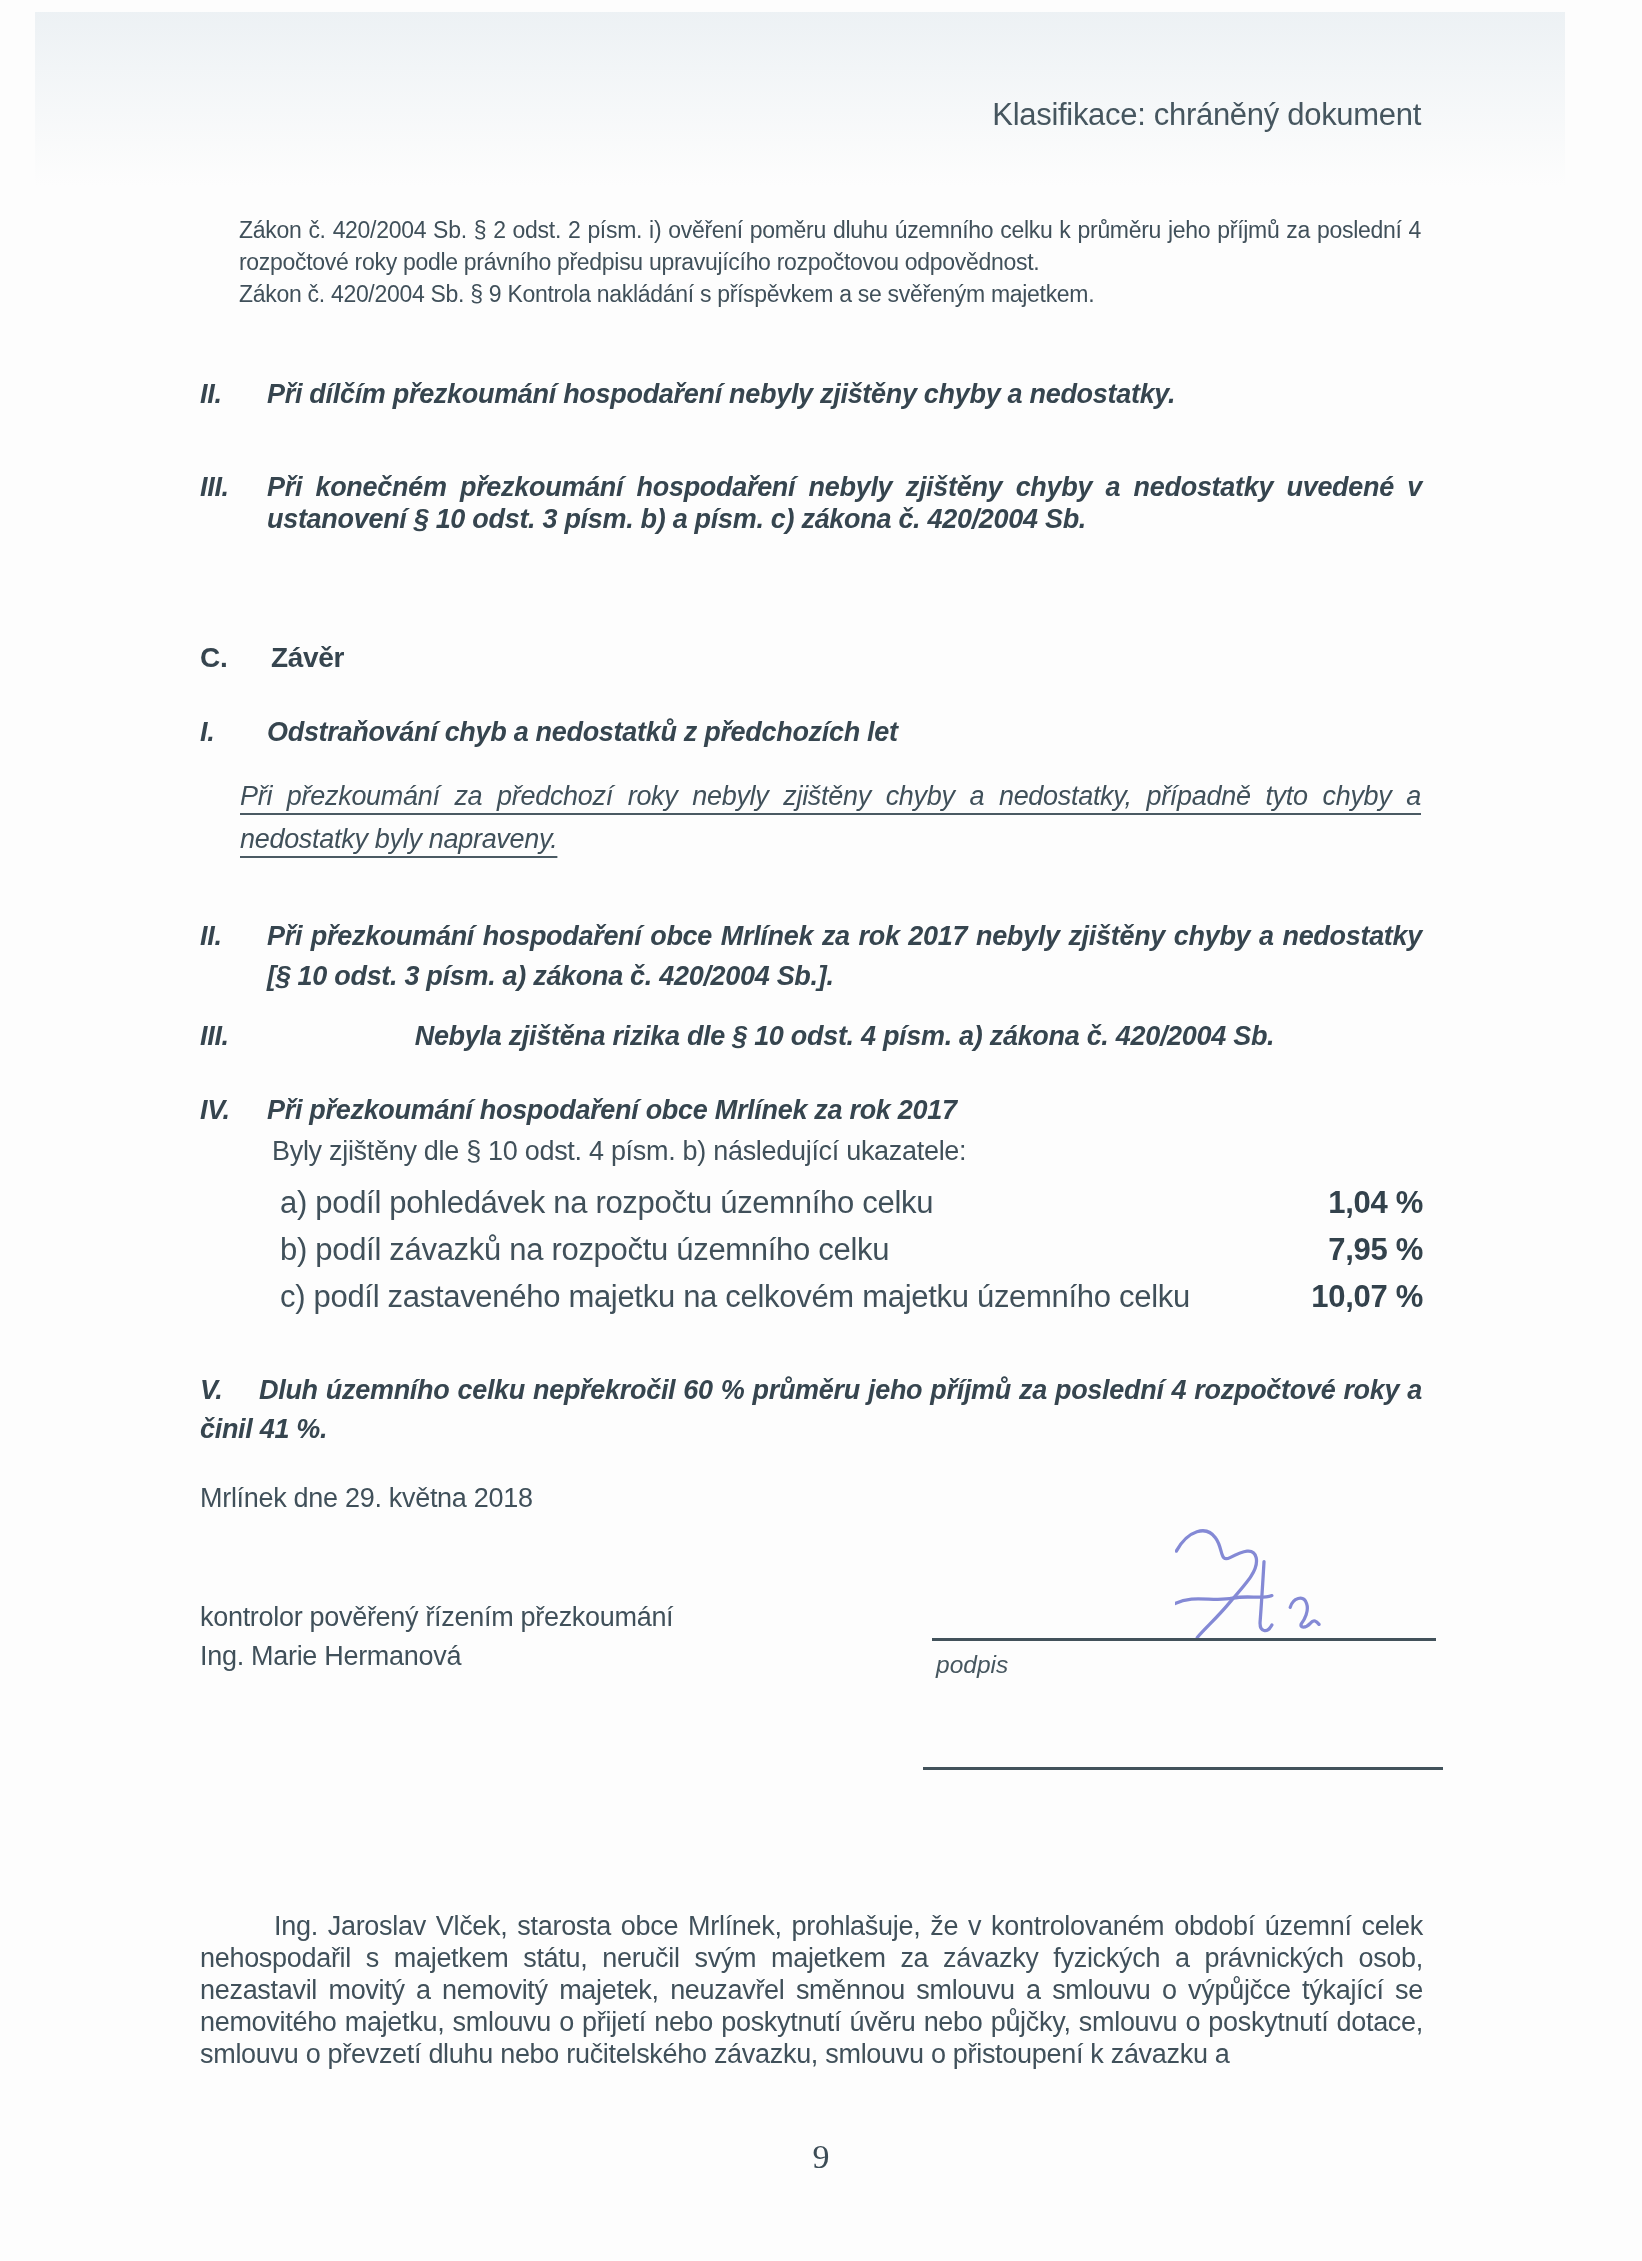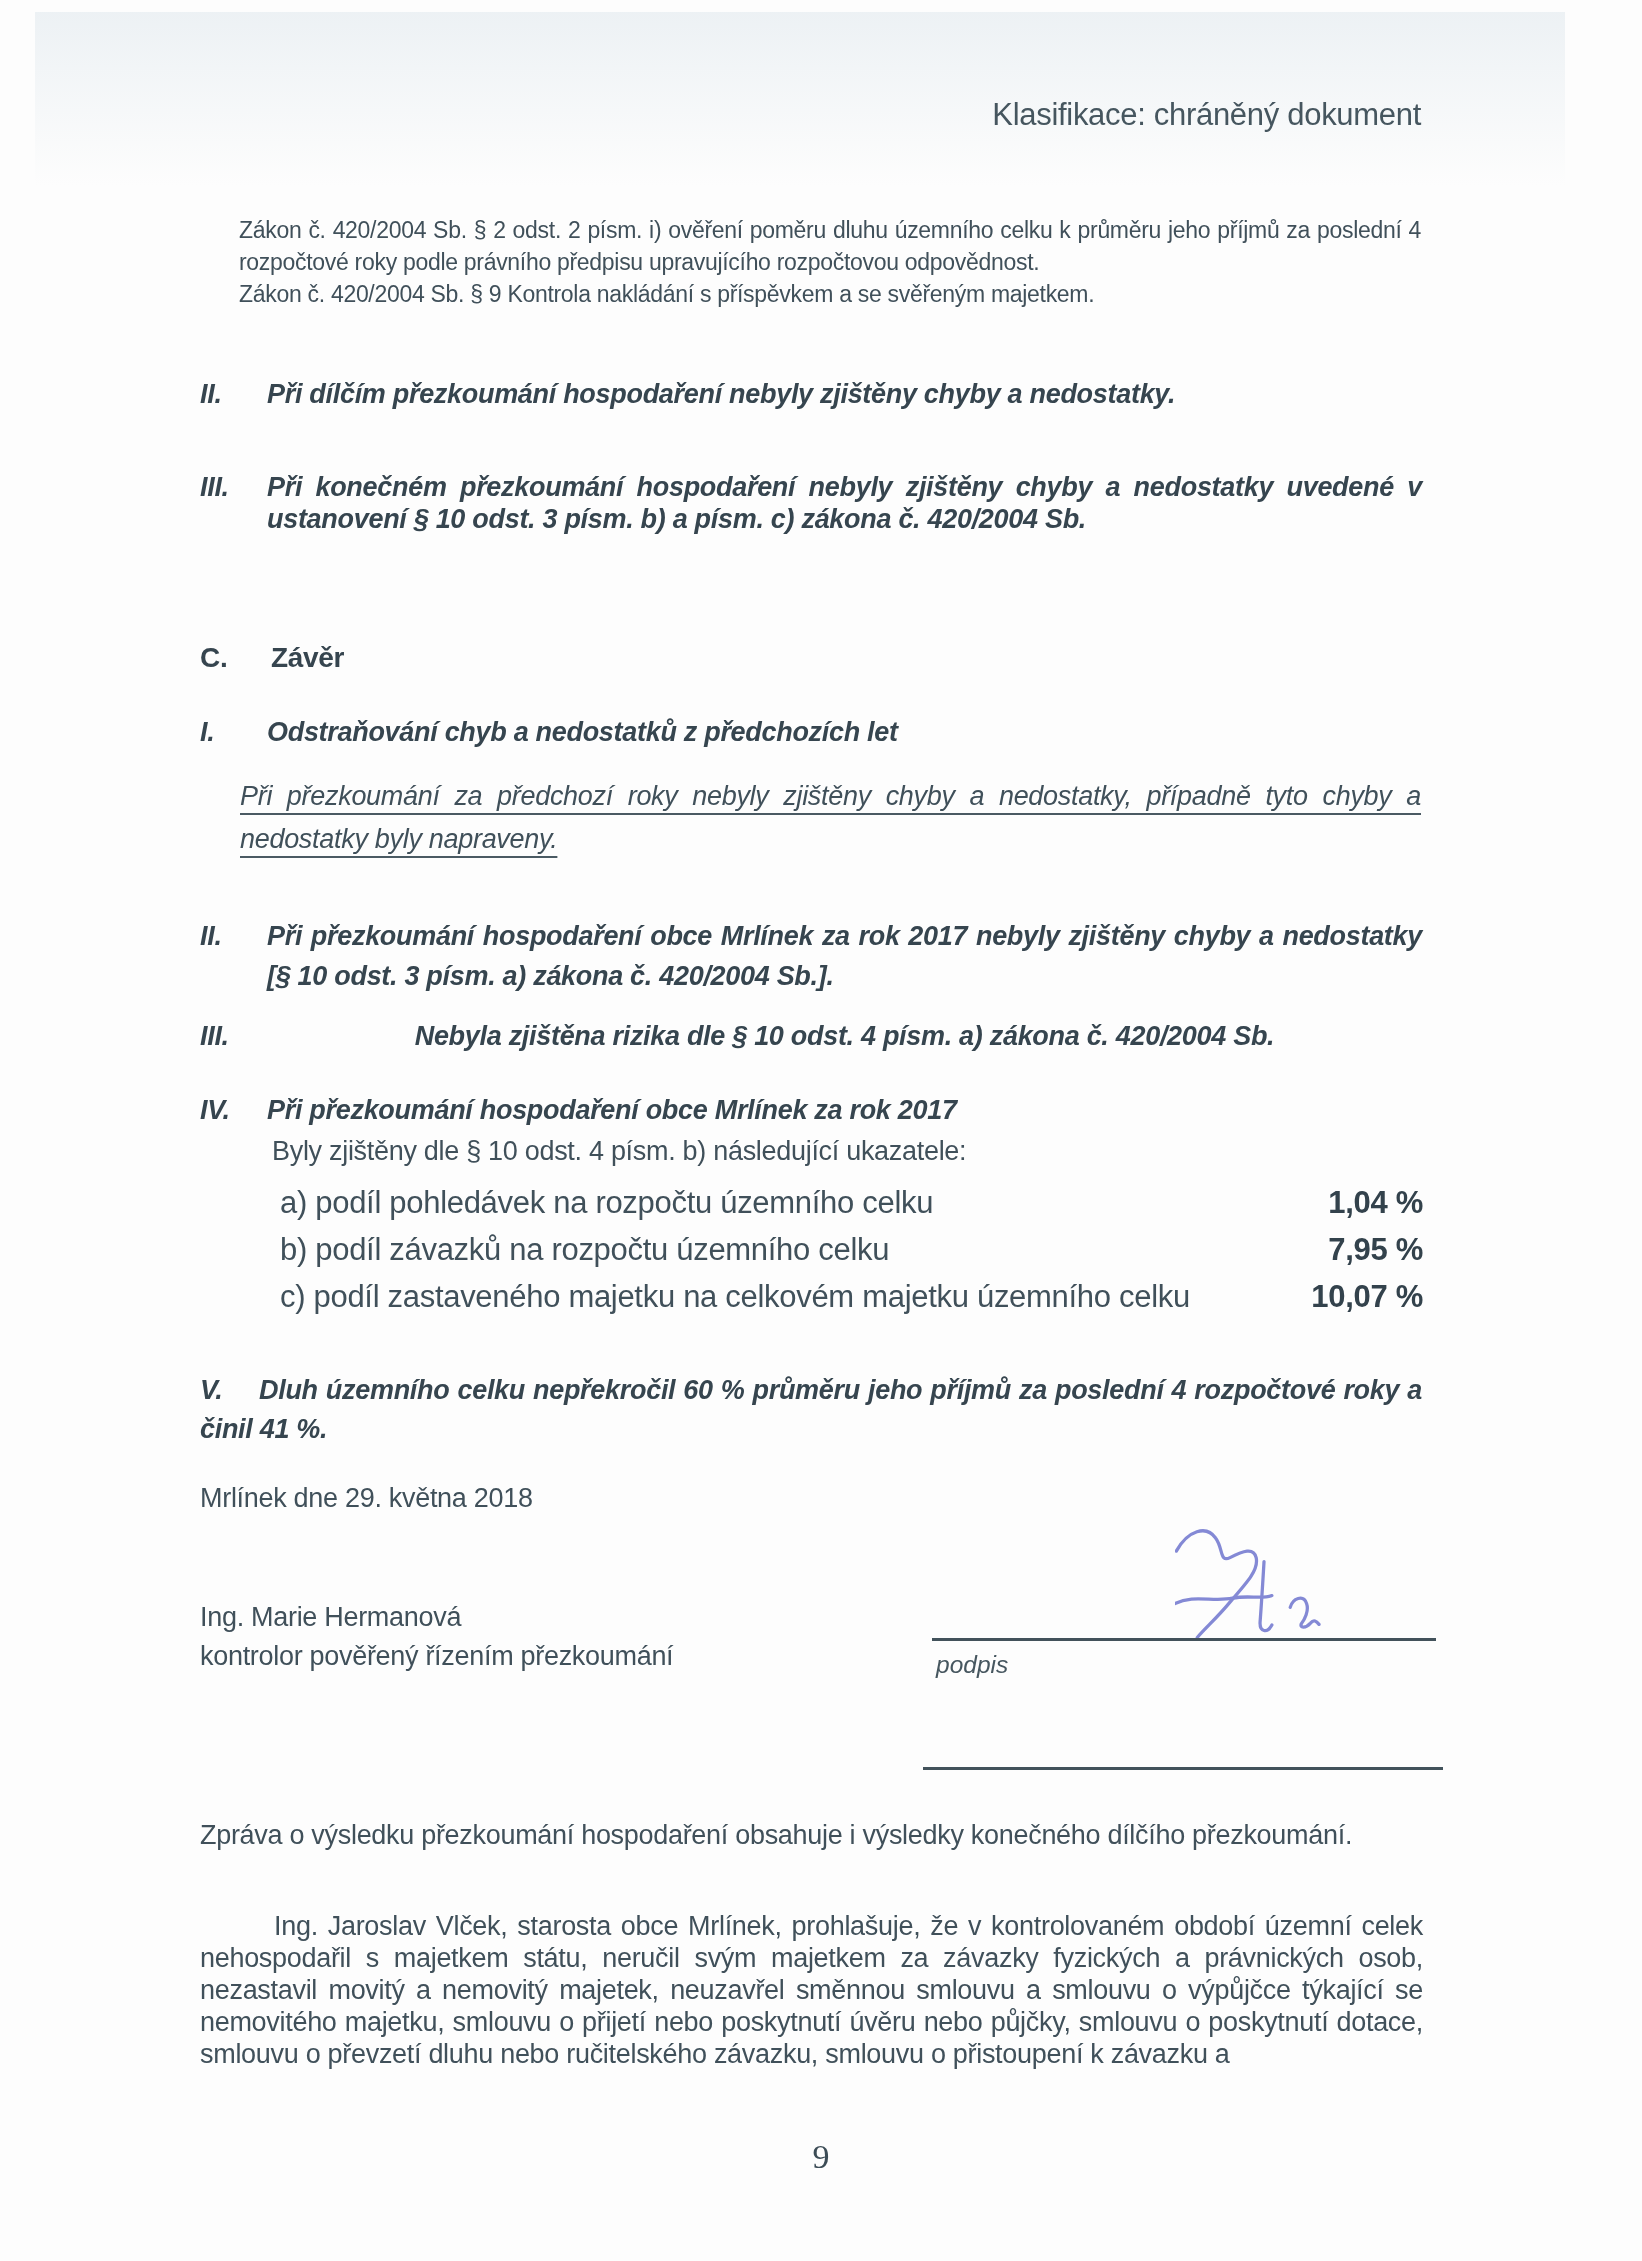--- a/index.html
+++ b/index.html
@@ -136,37 +136,36 @@
     </div>
   </div>
 
   <div class="abs v-para bold-italic">
     <span class="num-inline">V.</span><span>Dluh územního celku nepřekročil 60 % průměru jeho příjmů za poslední 4 rozpočtové roky a činil 41 %.</span>
   </div>
 
   <div class="abs date-line">Mrlínek dne 29. května 2018</div>
 
   <div class="abs signer">
+    <div>kontrolor pověřený řízením přezkoumání</div>
     <div>Ing. Marie Hermanová</div>
-    <div>kontrolor pověřený řízením přezkoumání</div>
   </div>
 
   <svg class="abs sig-ink" viewBox="0 0 330 180" aria-hidden="true">
     <g fill="none" stroke="var(--ink,#7a80d2)" stroke-width="5" stroke-linecap="round" stroke-linejoin="round" opacity="0.92">
       <path d="M 2 42 C 20 10, 48 2, 62 22 C 74 38, 68 60, 84 52 C 104 42, 120 36, 124 52 C 128 70, 112 88, 84 120 C 66 142, 48 158, 34 174"></path>
       <path d="M 0 122 C 28 108, 58 120, 88 114 C 112 109, 132 116, 148 110"></path>
       <path d="M 136 58 C 134 92, 132 124, 130 150 C 129 166, 141 168, 148 155"></path>
       <path d="M 176 128 C 180 114, 196 108, 201 122 C 205 133, 198 147, 193 153 C 190 160, 200 160, 207 152 C 212 146, 216 149, 220 154"></path>
     </g>
   </svg>
 
   <div class="abs sig-line sig-line-1"></div>
   <div class="abs sig-caption">podpis</div>
   <div class="abs sig-line sig-line-2"></div>
 
-  <div class="abs report-note">Zpráva o výsledku přezkoumání hospodaření obsahuje i výsledky konečného dílčího přezkoumání.</div>
 
   <div class="abs declaration">Ing. Jaroslav Vlček, starosta obce Mrlínek, prohlašuje, že v kontrolovaném období územní celek nehospodařil s majetkem státu, neručil svým majetkem za závazky fyzických a právnických osob, nezastavil movitý a nemovitý majetek, neuzavřel směnnou smlouvu a smlouvu o výpůjčce týkající se nemovitého majetku, smlouvu o přijetí nebo poskytnutí úvěru nebo půjčky, smlouvu o poskytnutí dotace, smlouvu o převzetí dluhu nebo ručitelského závazku, smlouvu o přistoupení k závazku a</div>
 
   <div class="abs page-number">9</div>
 
 </div>
 
 
 </body></html>

